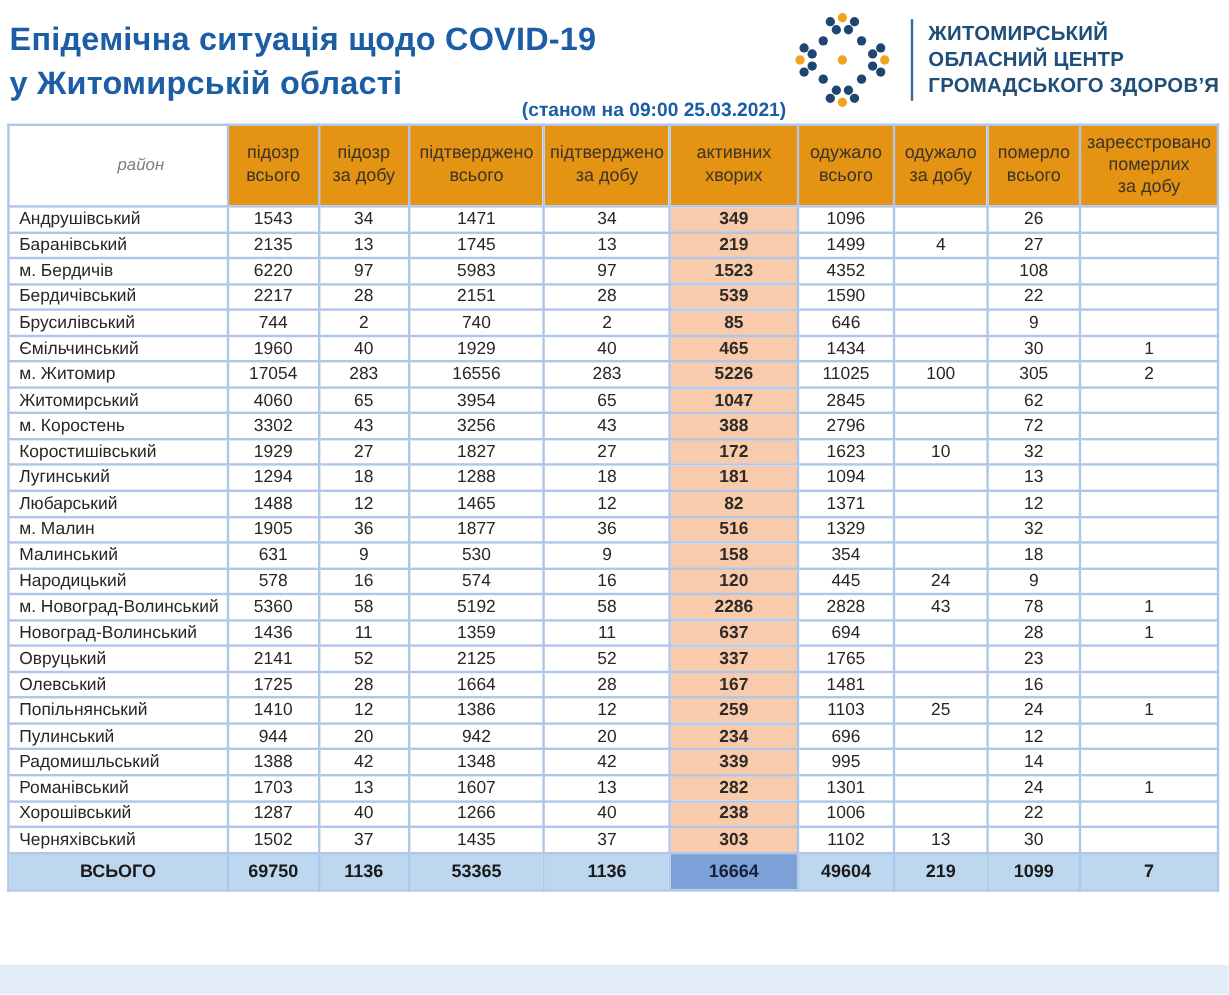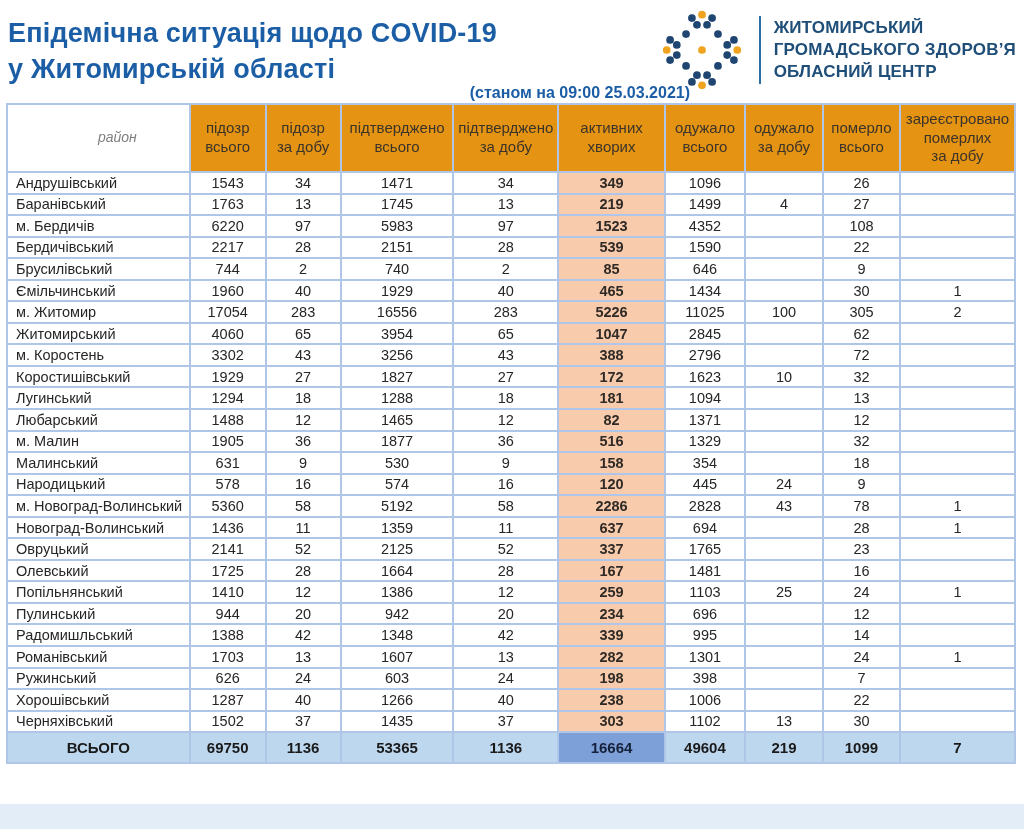--- a/index.html
+++ b/index.html
@@ -12,21 +12,21 @@
     --logo-navy:#1F4E79;
     --logo-orange:#F0A31E;
     --footer-bg:#E3EDF8;
   }
   *{box-sizing:border-box;margin:0;padding:0;}
   html,body{width:1024px;height:829px;background:#fff;font-family:"Liberation Sans",sans-serif;}
   .page{position:relative;width:1024px;height:829px;overflow:hidden;background:#fff;}
 
   .title{position:absolute;left:8px;top:16px;font-size:27px;font-weight:bold;
          color:var(--title-blue);line-height:1.32;letter-spacing:.2px;}
-  .timestamp{position:absolute;left:400px;top:84px;width:290px;text-align:right;
+  .timestamp{position:absolute;left:400px;top:84px;width:290px;text-align:center;
          font-size:16px;font-weight:bold;color:var(--title-blue);}
 
   .logo{position:absolute;right:8px;top:6px;display:flex;align-items:center;gap:13px;height:88px;}
   .logo svg{display:block;}
   .logo-divider{width:2px;height:68px;background:#2F6EA5;}
   .logo-text{font-size:17px;font-weight:bold;color:var(--logo-navy);line-height:1.28;letter-spacing:.2px;}
 
   .table-wrap{position:absolute;left:6px;top:103px;width:1012px;}
   table{border-collapse:collapse;table-layout:fixed;width:1010px;}
   th,td{border:2px solid var(--grid);overflow:hidden;}
@@ -82,22 +82,22 @@
         <circle cx="50" cy="8" r="4.6"></circle>
           <circle cx="8" cy="50" r="4.6"></circle>
         <circle cx="92" cy="50" r="4.6"></circle>
           <circle cx="50" cy="92" r="4.6"></circle>
         <circle cx="50" cy="50" r="4.6"></circle>
       </g>
     </svg>
     <div class="logo-divider"></div>
     <div class="logo-text">
       <div>ЖИТОМИРСЬКИЙ</div>
+      <div>ОБЛАСНИЙ ЦЕНТР</div>
       <div>ГРОМАДСЬКОГО ЗДОРОВ’Я</div>
-      <div>ОБЛАСНИЙ ЦЕНТР</div>
     </div>
   </div>
 
   <div class="timestamp">(станом на 09:00 25.03.2021)</div>
 
   <div class="table-wrap">
     <table>
       <thead>
         <tr id="head-row">
             <th class="corner" style="width: 178px;">район</th>
@@ -130,21 +130,21 @@
             <td class="num">1471</td>
             <td class="num">34</td>
             <td class="num active">349</td>
             <td class="num">1096</td>
             <td class="num"></td>
             <td class="num">26</td>
             <td class="num"></td>
           </tr>
           <tr>
             <td class="name">Баранівський</td>
-            <td class="num">1763</td>
+            <td class="num">2135</td>
             <td class="num">13</td>
             <td class="num">1745</td>
             <td class="num">13</td>
             <td class="num active">219</td>
             <td class="num">1499</td>
             <td class="num">4</td>
             <td class="num">27</td>
             <td class="num"></td>
           </tr>
           <tr>
@@ -391,32 +391,20 @@
             <td class="name">Романівський</td>
             <td class="num">1703</td>
             <td class="num">13</td>
             <td class="num">1607</td>
             <td class="num">13</td>
             <td class="num active">282</td>
             <td class="num">1301</td>
             <td class="num"></td>
             <td class="num">24</td>
             <td class="num">1</td>
-          </tr>
-          <tr>
-            <td class="name">Ружинський</td>
-            <td class="num">626</td>
-            <td class="num">24</td>
-            <td class="num">603</td>
-            <td class="num">24</td>
-            <td class="num active">198</td>
-            <td class="num">398</td>
-            <td class="num"></td>
-            <td class="num">7</td>
-            <td class="num"></td>
           </tr>
           <tr>
             <td class="name">Хорошівський</td>
             <td class="num">1287</td>
             <td class="num">40</td>
             <td class="num">1266</td>
             <td class="num">40</td>
             <td class="num active">238</td>
             <td class="num">1006</td>
             <td class="num"></td>

